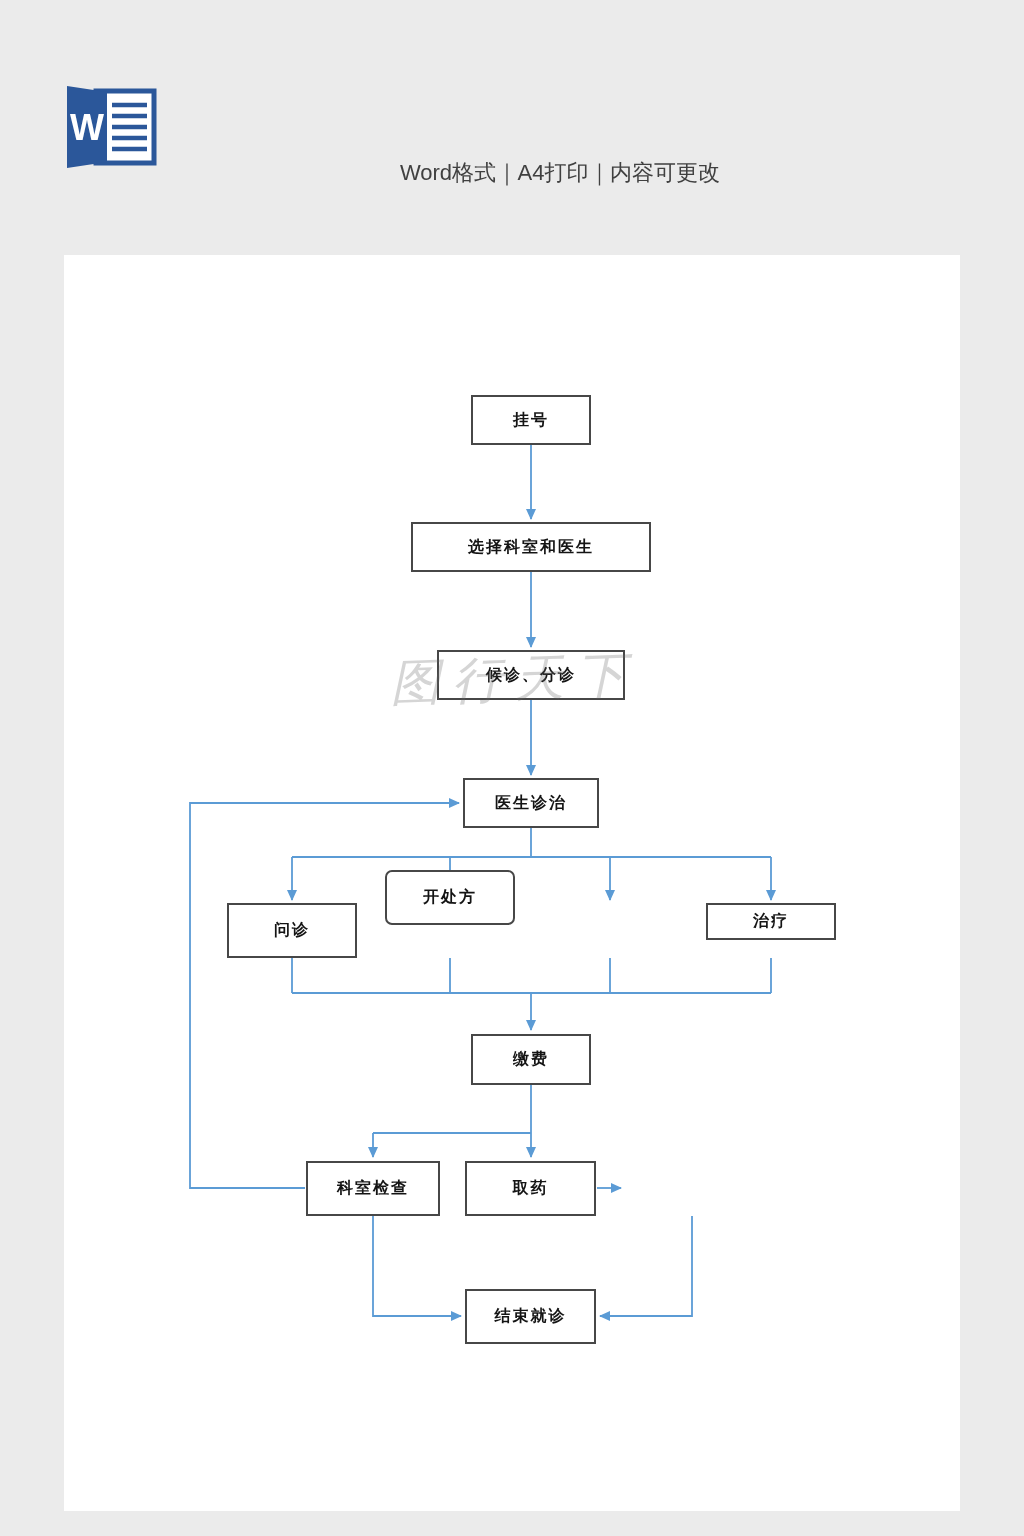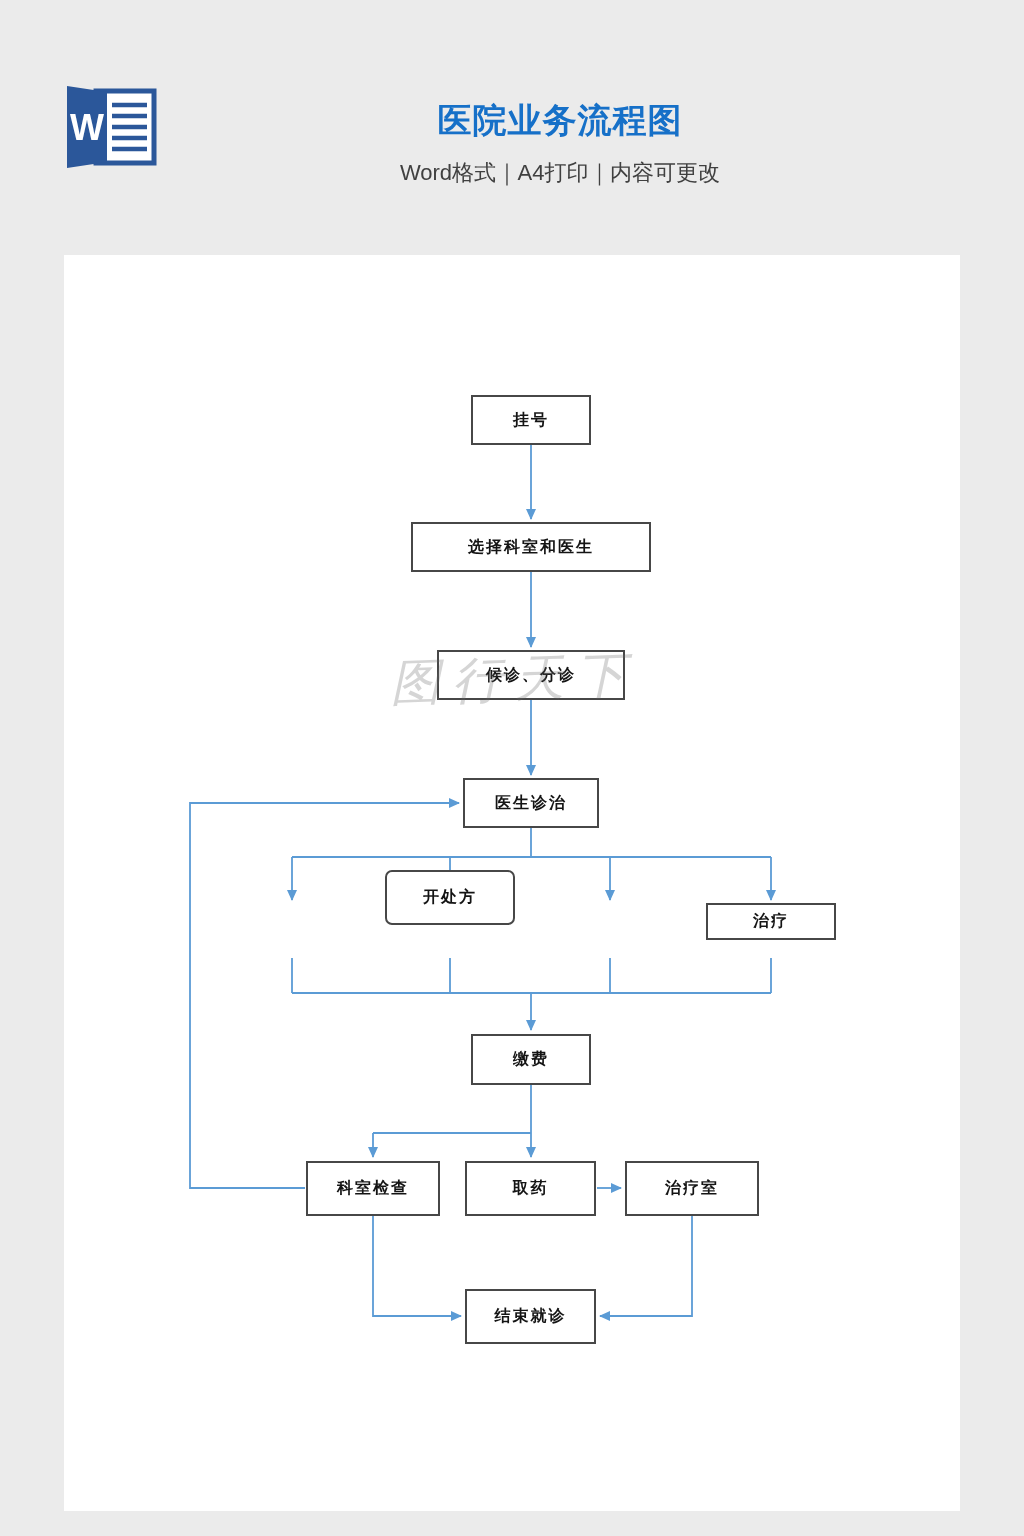--- a/index.html
+++ b/index.html
@@ -49,21 +49,20 @@
       <line x1="50" y1="21" x2="85" y2="21"></line>
       <line x1="50" y1="32" x2="85" y2="32"></line>
       <line x1="50" y1="43" x2="85" y2="43"></line>
       <line x1="50" y1="54" x2="85" y2="54"></line>
       <line x1="50" y1="65" x2="85" y2="65"></line>
     </g>
     <polygon points="5,2 45,8 45,78 5,84" fill="#2b579a"></polygon>
     <text x="25" y="56" text-anchor="middle" font-family="Liberation Sans, sans-serif" font-size="36" font-weight="bold" fill="#ffffff">W</text>
   </svg>
 
-  <div class="header-title">医院业务流程图</div>
   <div class="header-sub">Word格式｜A4打印｜内容可更改</div>
 
   <div class="doc-page"></div>
 
   <svg class="connectors" width="1024" height="1536">
     <defs>
       <marker id="arr" markerUnits="userSpaceOnUse" markerWidth="13" markerHeight="11" refX="10" refY="5" orient="auto">
         <path d="M0,0 L11,5 L0,10 Z" fill="#5b9bd5"></path>
       </marker>
     </defs>
@@ -104,31 +103,31 @@
   </svg>
 
   <div class="flow-box" style="left:471px; top:395px; width:120px; height:50px;">挂号</div>
 
   <div class="flow-box" style="left:411px; top:522px; width:240px; height:50px;">选择科室和医生</div>
 
   <div class="flow-box" style="left:437px; top:650px; width:188px; height:50px;">候诊、分诊</div>
 
   <div class="flow-box" style="left:463px; top:778px; width:136px; height:50px;">医生诊治</div>
 
+  <div class="flow-box" style="left:227px; top:903px; width:130px; height:55px;">问诊</div>
 
   <div class="flow-box" style="left:385px; top:870px; width:130px; height:55px;border-radius:7px;">开处方</div>
 
 
   <div class="flow-box" style="left:706px; top:903px; width:130px; height:37px;">治疗</div>
 
   <div class="flow-box" style="left:471px; top:1034px; width:120px; height:51px;">缴费</div>
 
   <div class="flow-box" style="left:306px; top:1161px; width:134px; height:55px;">科室检查</div>
 
   <div class="flow-box" style="left:465px; top:1161px; width:131px; height:55px;">取药</div>
 
-  <div class="flow-box" style="left:625px; top:1161px; width:134px; height:55px;">治疗室</div>
 
   <div class="flow-box" style="left:465px; top:1289px; width:131px; height:55px;">结束就诊</div>
 
   <div class="watermark">图行天下</div>
 
 </div>
 
 </body></html>

